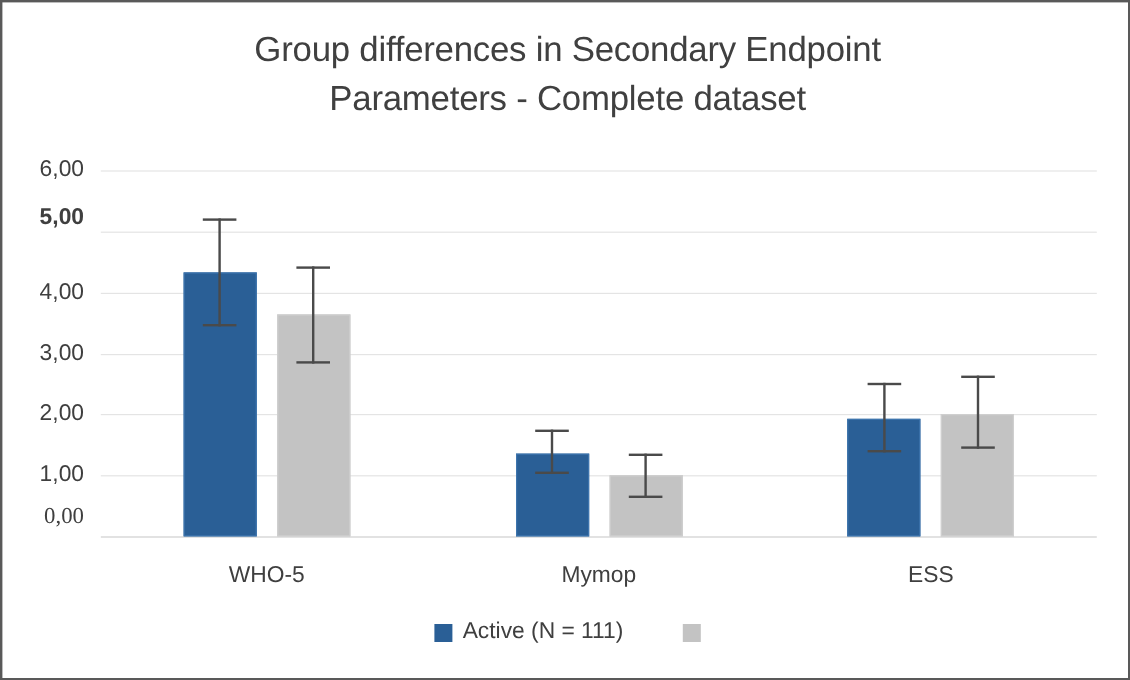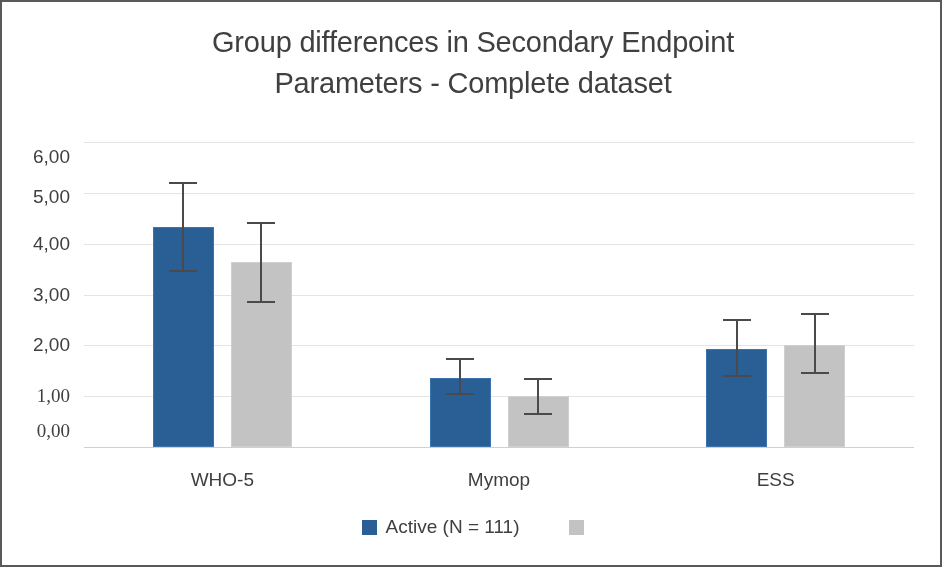--- a/index.html
+++ b/index.html
@@ -147,31 +147,31 @@
 
 <div id="screenshot">
 
   <div id="chart-title">
     <span class="line">Group differences in Secondary Endpoint</span>
     <span class="line">Parameters - Complete dataset</span>
   </div>
 
   <div id="plot-area">
       <div class="gridline" style="top: 0px;"></div>
-      <div class="ytick" style="top: 15px;">6,00</div>
+      <div class="ytick" style="top: 0px;">6,00</div>
       <div class="gridline" style="top: 50.8333px;"></div>
-      <div class="ytick" style="top: 55px;">5,00</div>
+      <div class="ytick" style="top: 40px; font-weight: bold;">5,00</div>
       <div class="gridline" style="top: 101.667px;"></div>
       <div class="ytick" style="top: 101.667px; text-align: right;">4,00</div>
       <div class="gridline" style="top: 152.5px;"></div>
       <div class="ytick" style="top: 152.5px; margin-left: 36px;">3,00</div>
       <div class="gridline" style="top: 203.333px;"></div>
       <div class="ytick" style="top: 203.333px;">2,00</div>
       <div class="gridline" style="top: 254.167px;"></div>
-      <div class="ytick" style="top: 254.167px; font-family: Liberation Serif, serif;">1,00</div>
+      <div class="ytick" style="top: 254.167px;">1,00</div>
       <div class="gridline baseline" style="top: 305px;"></div>
       <div class="ytick" style="top: 289px; font-family: Liberation Serif, serif;">0,00</div>
       <div class="bar active" style="left: 68.8333px; width: 61px; height: 220.108px;"></div>
       <div class="errorbar" style="left: 98.3333px; top: 40.1583px; height: 89.4667px;">
         <div class="stem"></div>
         <div class="cap top"></div>
         <div class="cap bottom"></div>
       </div>
       <div class="bar control" style="left: 146.833px; width: 61px; height: 184.525px;"></div>
       <div class="errorbar" style="left: 176.333px; top: 79.8083px; height: 81.3333px;">

